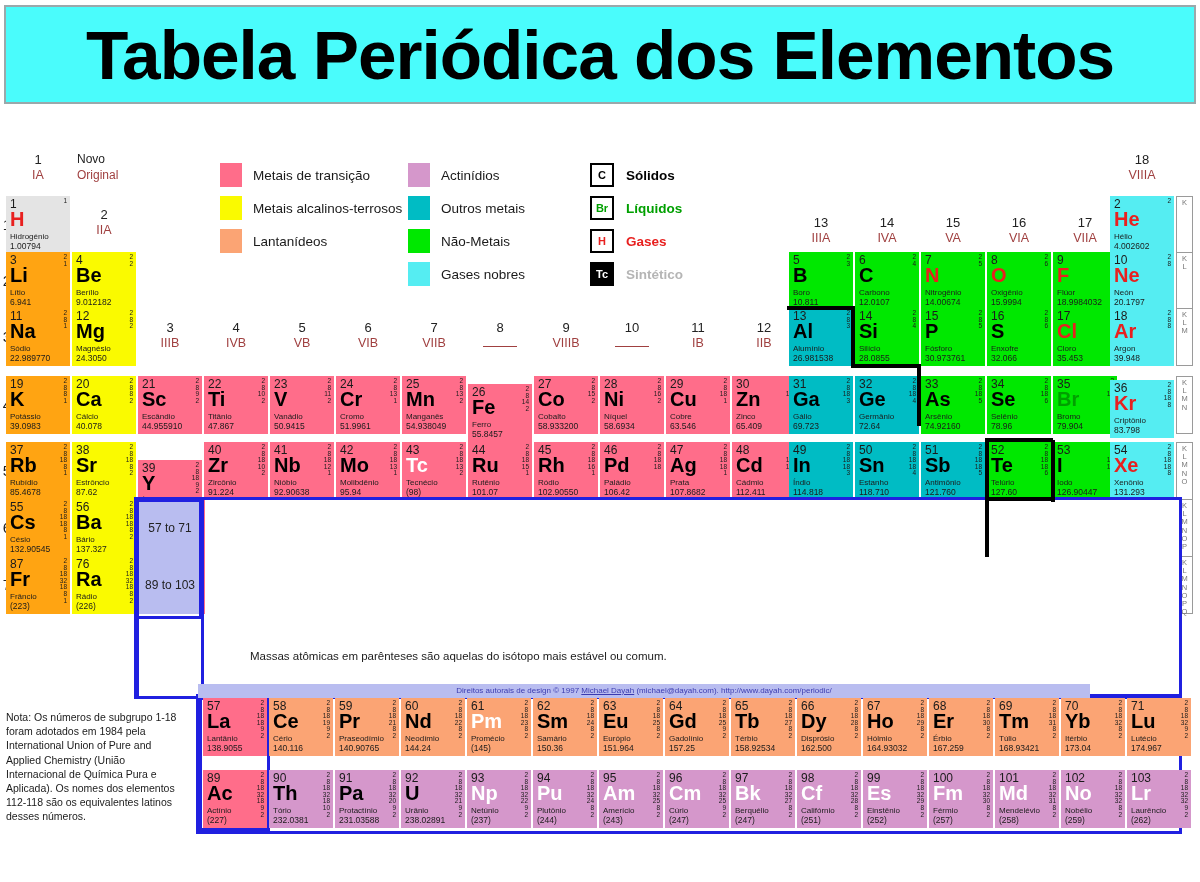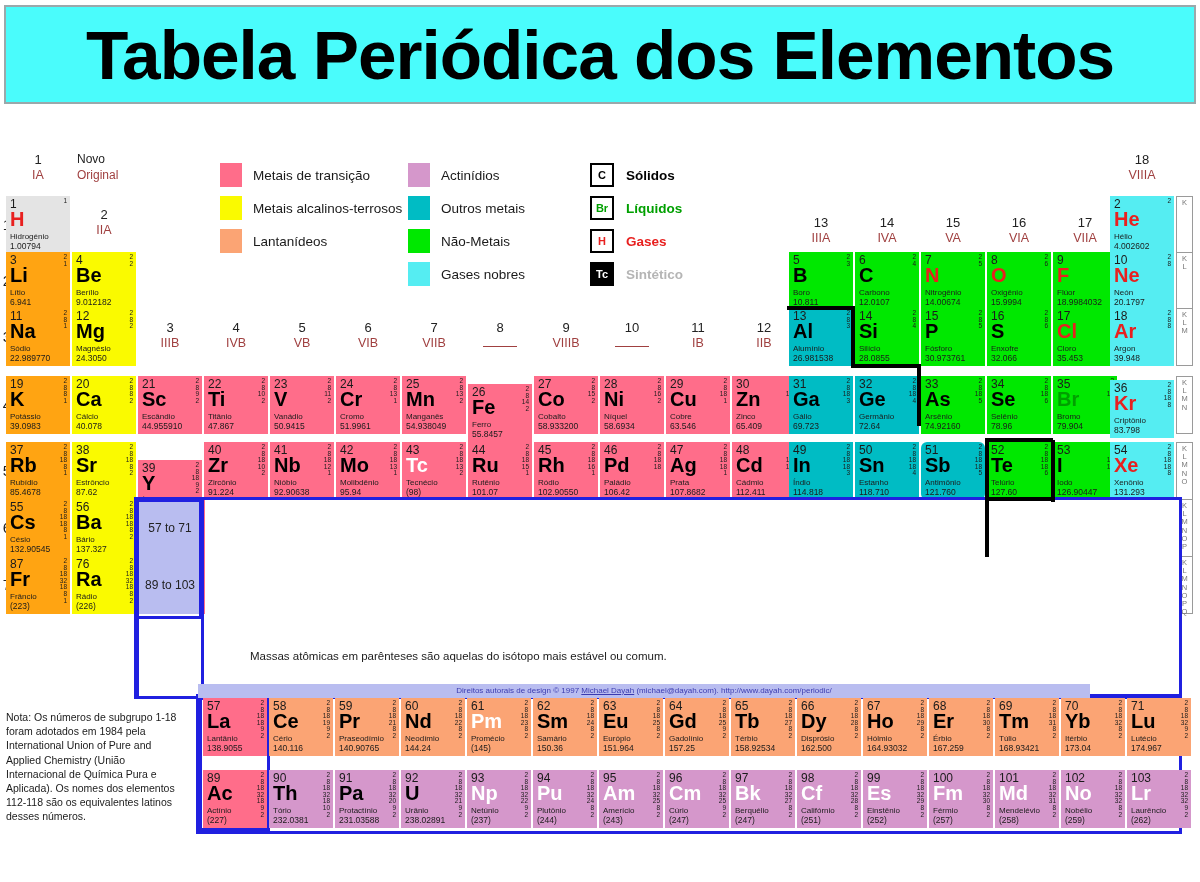--- a/index.html
+++ b/index.html
@@ -603,21 +603,21 @@
       <div class="nm">Índio</div>
       <div class="ms">114.818</div>
     </div>
     <div class="cell" style="left: 855px; top: 442px; background: rgb(0, 188, 196);">
       <div class="num">50</div>
       <div class="shells">2<br>8<br>18<br>18<br>4</div>
       <div class="sym">Sn</div>
       <div class="nm">Estanho</div>
       <div class="ms">118.710</div>
     </div>
-    <div class="cell" style="left: 921px; top: 442px; background: rgb(0, 188, 196); border-radius: 6px;">
+    <div class="cell" style="left: 921px; top: 442px; background: rgb(0, 188, 196);">
       <div class="num">51</div>
       <div class="shells">2<br>8<br>18<br>18<br>5</div>
       <div class="sym">Sb</div>
       <div class="nm">Antimônio</div>
       <div class="ms">121.760</div>
     </div>
     <div class="cell" style="left: 987px; top: 442px; background: rgb(0, 232, 0);">
       <div class="num">52</div>
       <div class="shells">2<br>8<br>18<br>18<br>6</div>
       <div class="sym">Te</div>

